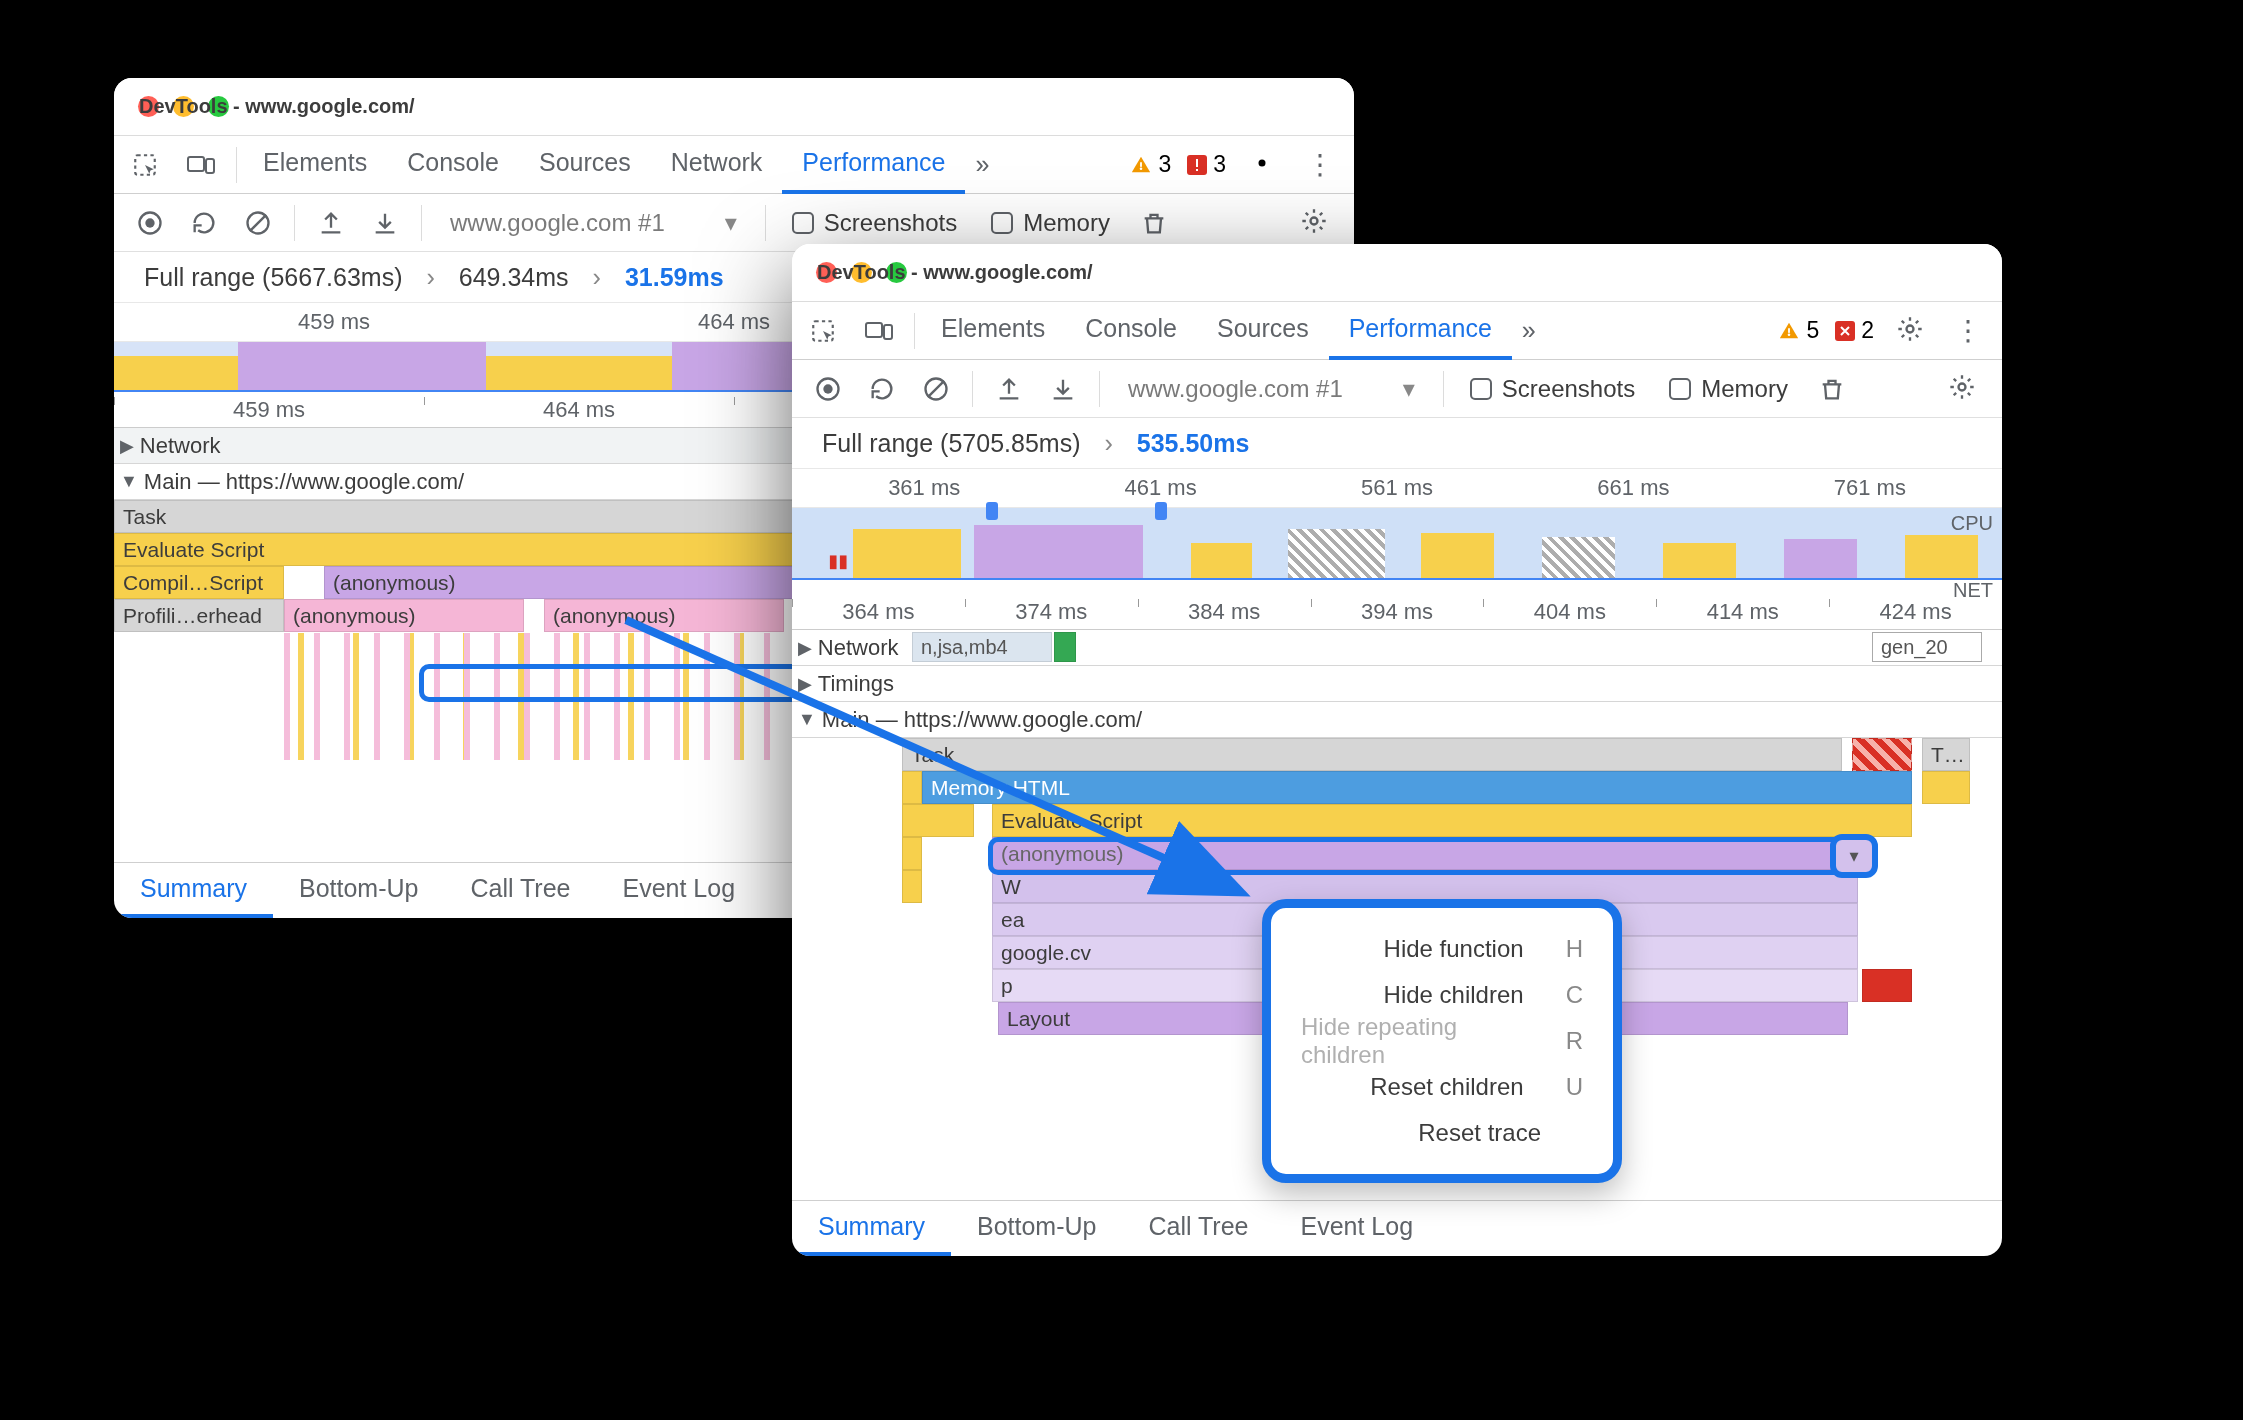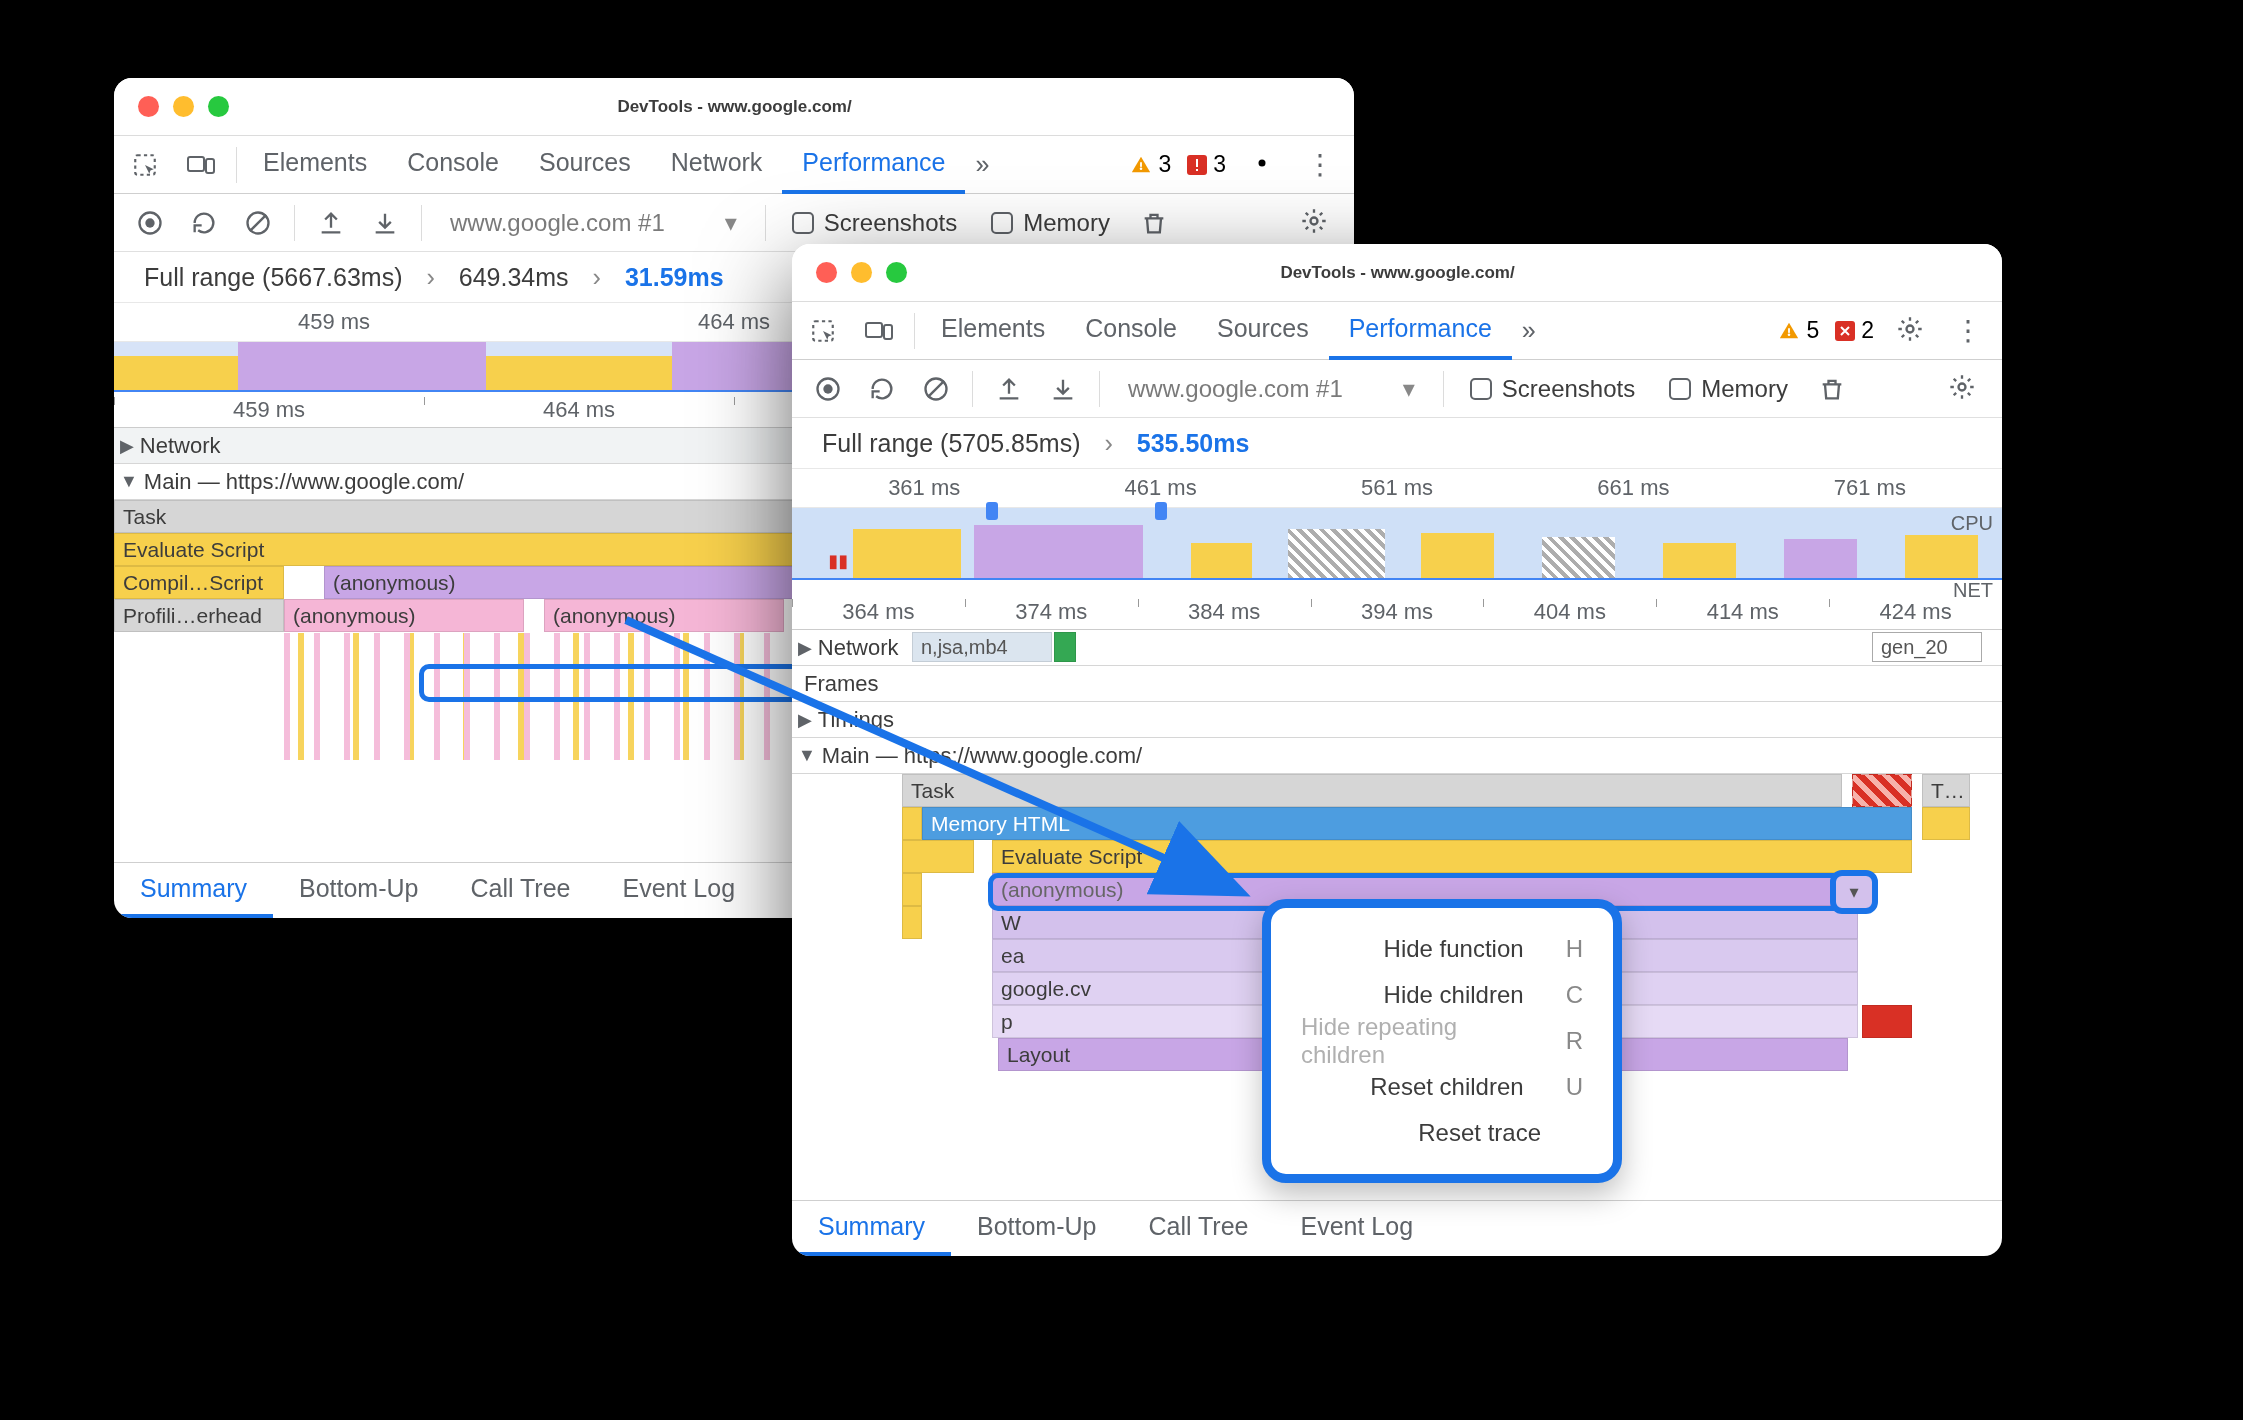--- a/index.html
+++ b/index.html
@@ -2,21 +2,21 @@
 <html><head>
   <meta charset="utf-8">
   <style>
     * { margin:0; padding:0; box-sizing:border-box; font-family:-apple-system,BlinkMacSystemFont,"Segoe UI",sans-serif; }
     body { background:#000; width:2243px; height:1420px; position:relative; overflow:hidden; }
     .window { position:absolute; background:#fff; border-radius:18px; box-shadow:0 30px 90px rgba(0,0,0,.6); overflow:hidden; }
     .titlebar { display:flex; align-items:center; height:58px; background:#fff; padding:0 24px; border-bottom:1px solid #dcdcdc; }
     .dots { display:flex; gap:14px; }
     .dot { width:21px; height:21px; border-radius:50%; }
     .dot.red { background:#ff5f56; } .dot.yellow { background:#ffbd2e; } .dot.green { background:#27c93f; }
-    .title { flex:1; text-align:center; font-size:17px; font-weight:600; color:#3c3c3c; margin-left:-90px; }
+    .title { flex:1; text-align:left; font-size:20px; font-weight:600; color:#3c3c3c; margin-left:-90px; }
 
     .toolbar { display:flex; align-items:center; height:58px; background:#fff; border-bottom:1px solid #cfcfcf; padding:0 4px; }
     .tbtn { display:flex; align-items:center; justify-content:center; height:58px; padding:0 14px; cursor:pointer; color:#5f6368; }
     .tbtn svg { stroke:currentColor; fill:none; stroke-width:2; }
     .tabs { display:flex; align-items:stretch; height:58px; }
     .tab { display:flex; align-items:center; padding:0 20px; font-size:25px; color:#5f6368; cursor:pointer; border-bottom:4px solid transparent; }
     .tab.active { color:#1a73e8; border-bottom-color:#1a73e8; font-weight:500; }
     .tsp1 { flex:1; }
     .more { font-size:25px; color:#5f6368; cursor:pointer; padding:0 10px; }
     .warn { display:flex; align-items:center; gap:6px; font-size:23px; padding:0 8px; }
@@ -423,24 +423,20 @@
   </div>
 
   <div class="trackrow" style="background:#fff;position:relative">
     <span class="tri">▶</span>
     <span>Network</span>
     <div class="fbar light" style="left:120px;width:140px;top:2px;height:30px;color:#555;font-size:20px;">n,jsa,mb4</div>
     <div class="fbar" style="left:262px;width:22px;top:2px;height:30px;background:#34a853;"></div>
     <div class="fbar light" style="right:20px;width:110px;top:2px;height:30px;color:#555;font-size:20px;border:1px solid #aaa;background:#fff">gen_20</div>
   </div>
   <div class="trackrow" style="background:#fff">
-      <span class="tri">  </span>
-      <span>Frames</span>
-    </div>
-  <div class="trackrow" style="background:#fff">
       <span class="tri">▶</span>
       <span>Timings</span>
     </div>
   <div class="trackrow" style="background:#fff">
       <span class="tri">▼</span>
       <span>Main — https://www.google.com/</span>
     </div>
 
   <div class="flame" style="height:330px;position:relative;">
     <div class="frow">

